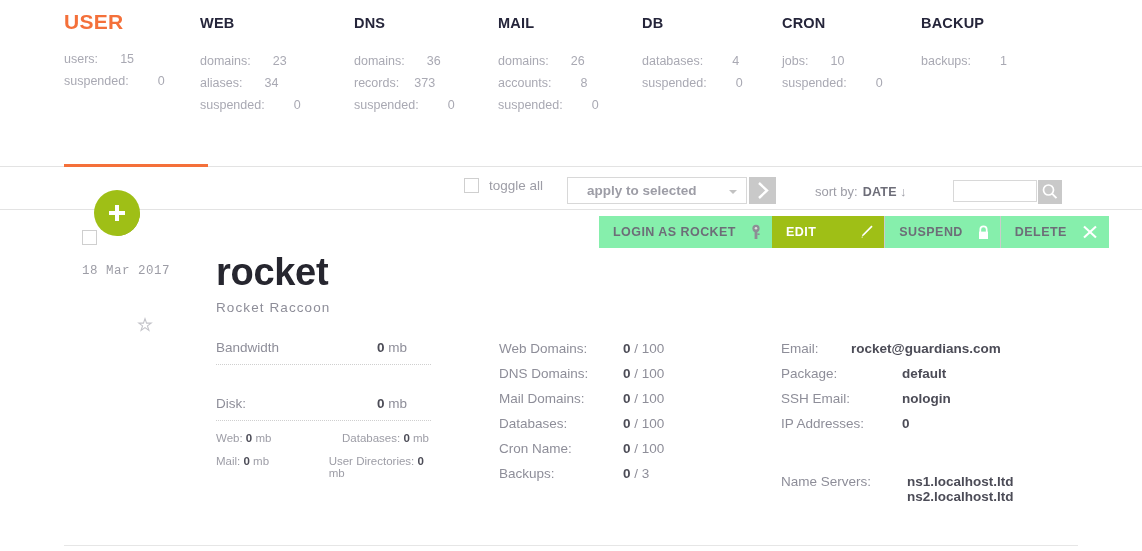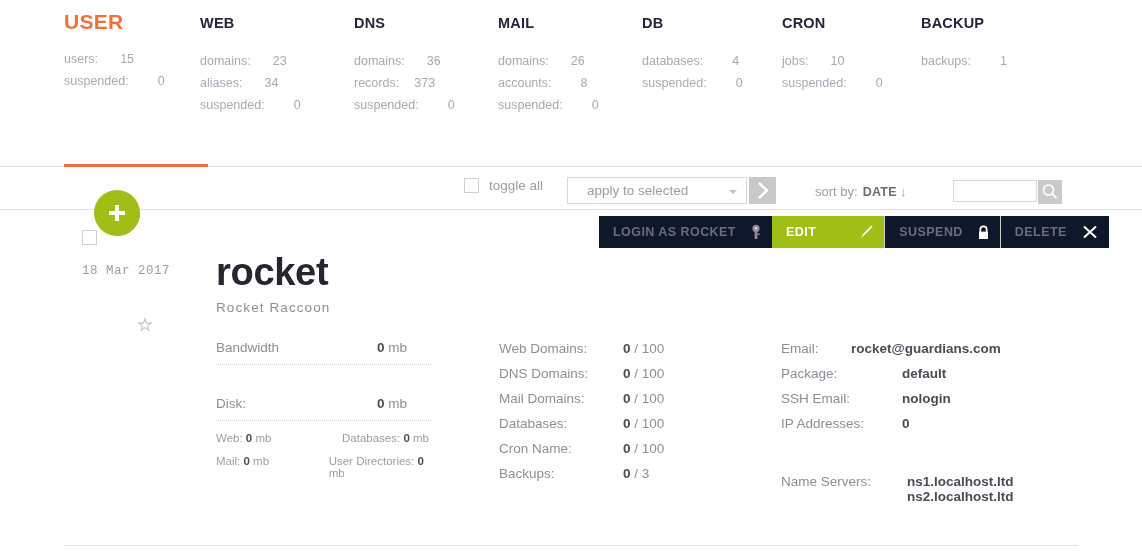--- a/index.html
+++ b/index.html
@@ -112,20 +112,21 @@
     width: 180px; height: 27px;
     border: 1px solid #d8d8d8;
     background: #fff;
     box-sizing: border-box;
   }
   #apply-select-label {
     position: absolute;
     left: 19px; top: 5px;
     font-size: 13.5px;
     color: #9d9da6;
+    font-weight: bold;
   }
   #apply-select-caret {
     position: absolute;
     right: 9px; top: 12px;
     width: 0; height: 0;
     border-left: 4px solid transparent;
     border-right: 4px solid transparent;
     border-top: 4px solid #c2c2c2;
   }
   #apply-go-btn {
@@ -179,21 +180,21 @@
     left: 599px; top: 216px;
     height: 32px;
     display: flex;
     z-index: 4;
   }
   .act {
     position: relative;
     height: 32px;
     display: flex;
     align-items: center;
-    background: #0f172a;
+    background: #86efac;
     color: #6d6d78;
     font-size: 12.5px;
     font-weight: bold;
     letter-spacing: .45px;
     padding: 0 10px 0 14px;
     box-sizing: border-box;
     cursor: pointer;
     white-space: nowrap;
   }
   .act.sep { border-left: 1px solid #cbcbcb; }

